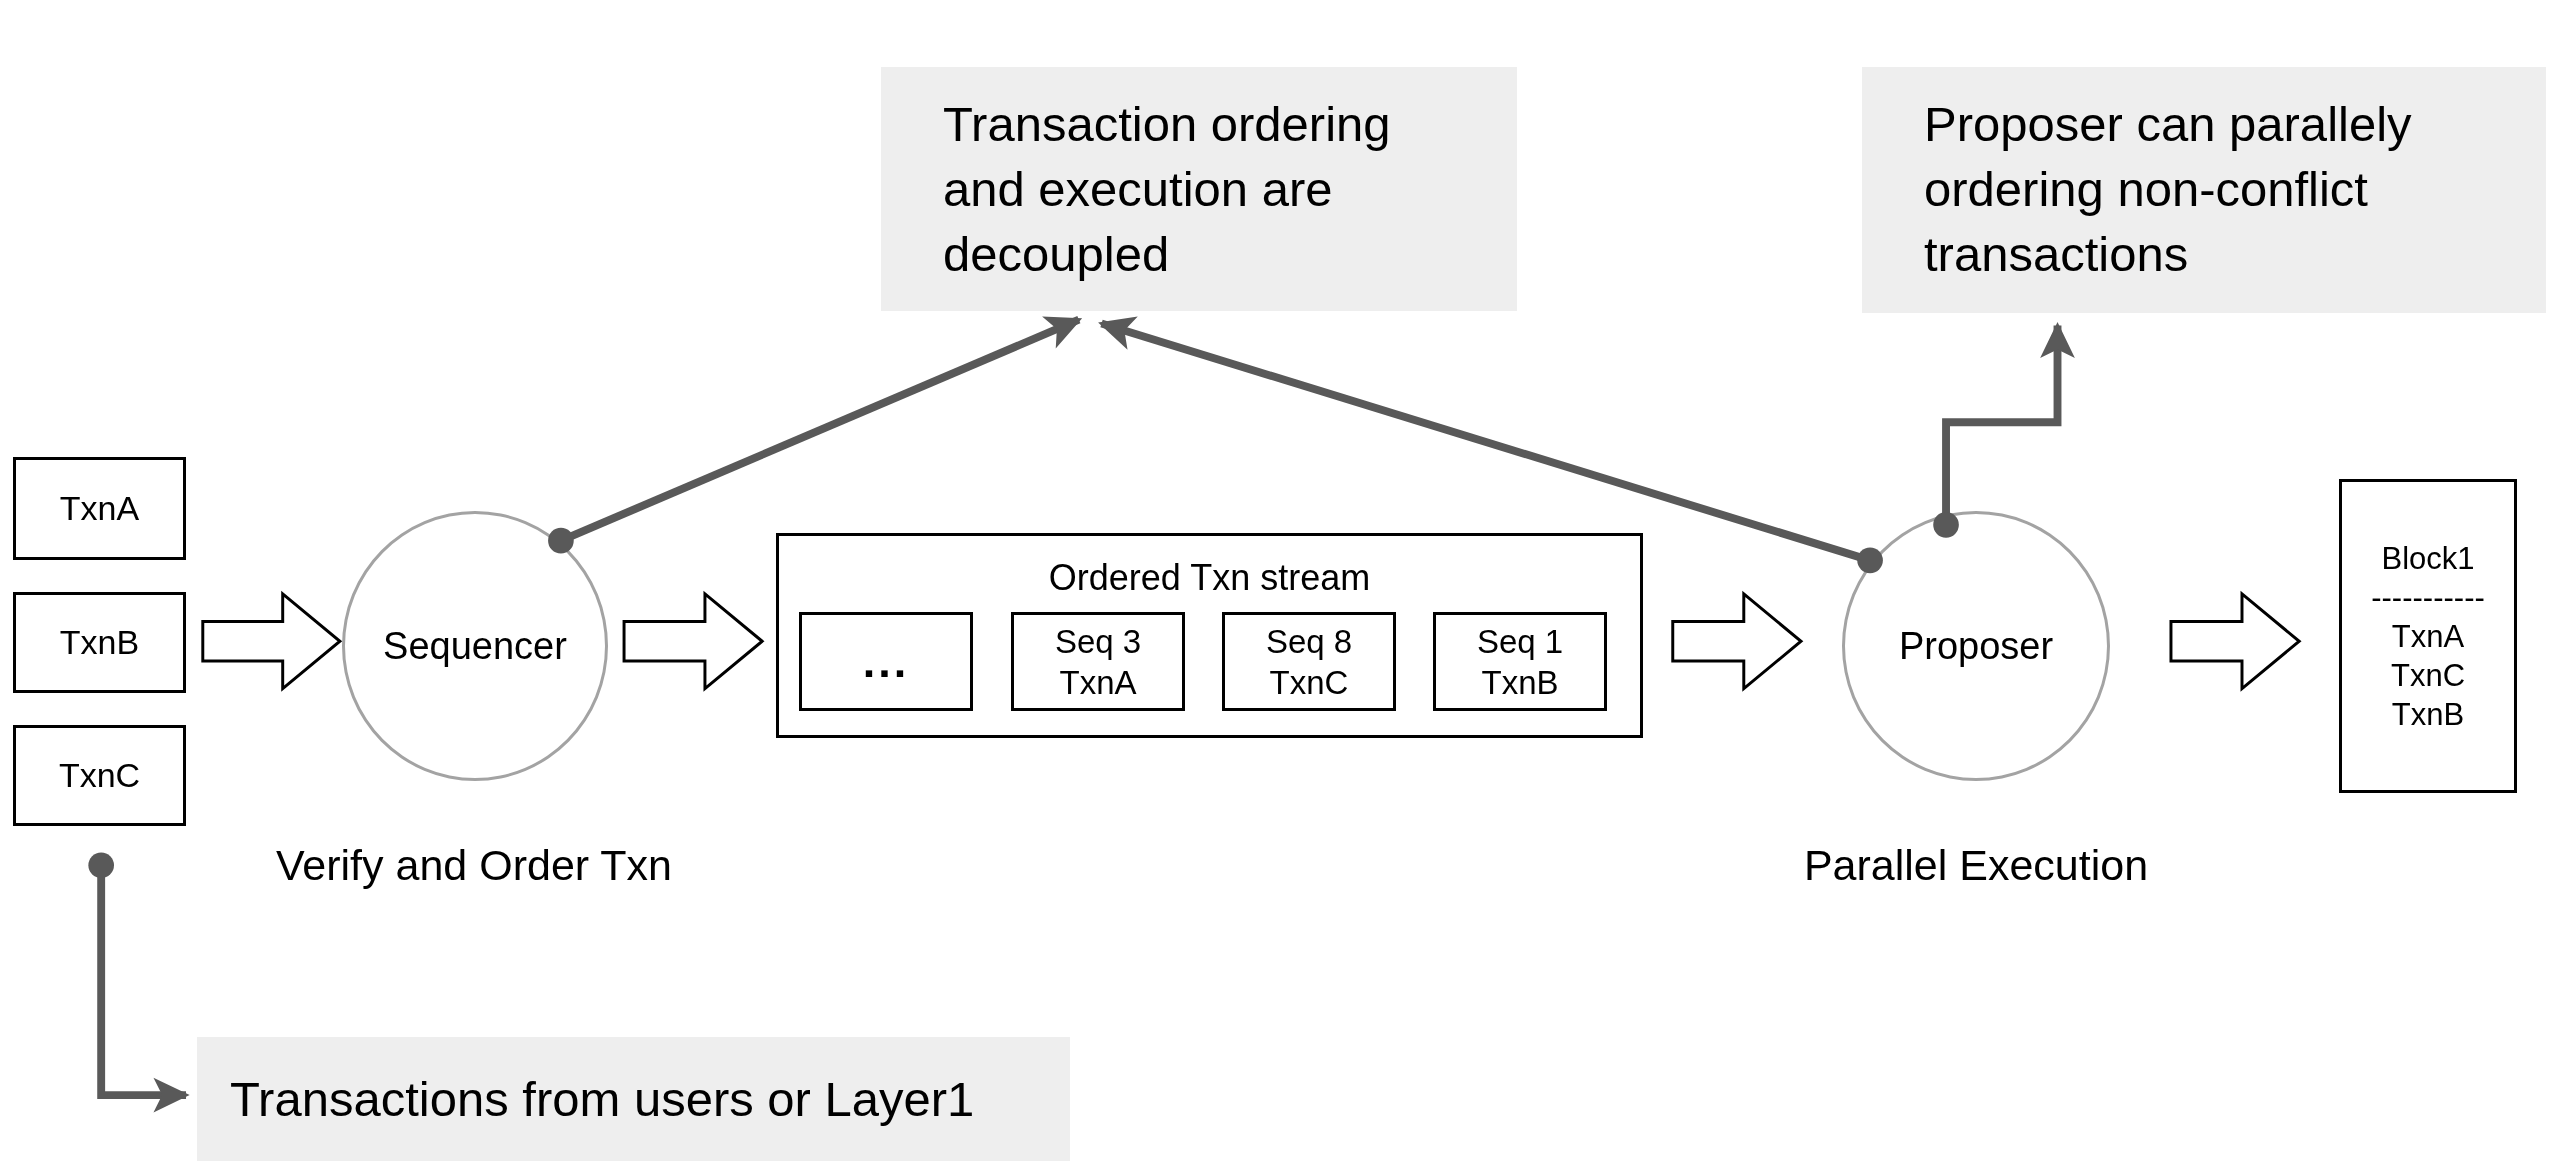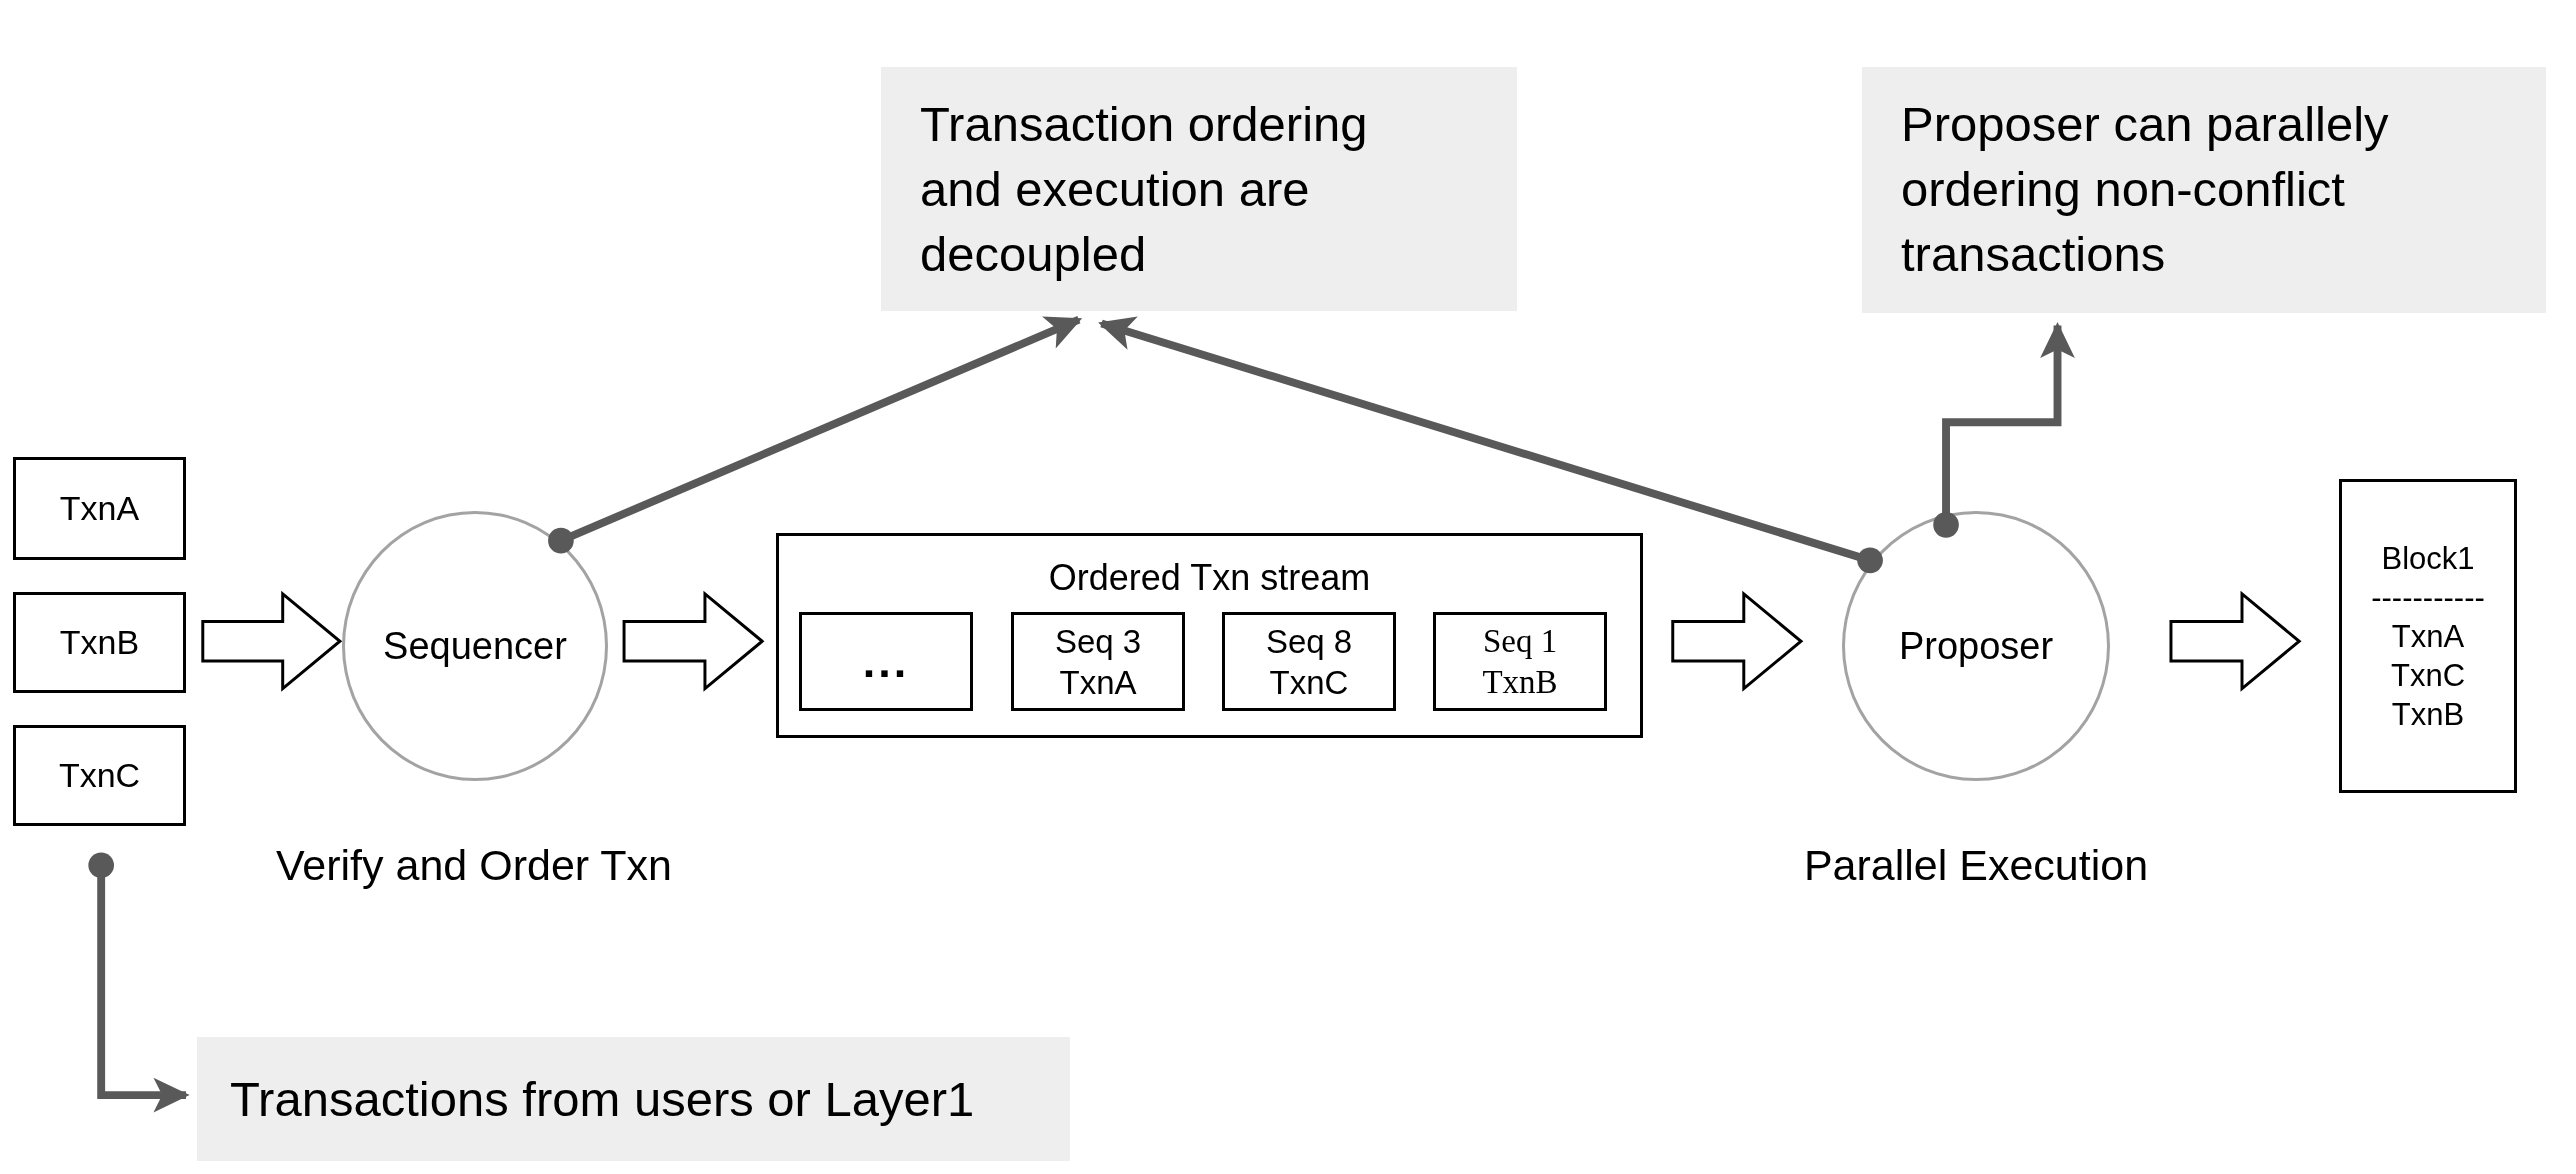--- a/index.html
+++ b/index.html
@@ -15,21 +15,21 @@
   }
   
   .circle-node{
     border:3px solid #a3a3a3;background:#fff;border-radius:50%;
     display:flex;align-items:center;justify-content:center;font-size:38px;
   }
   
   .callout{
     background:#eeeeee;font-size:49px;line-height:65px;
   }
-  .callout .pad{padding:25px 0 0 39px;}
+  .callout .pad{padding:25px 0 0 62px;}
   .caption{font-size:43px;text-align:center;}
   
   .stream-outer{border:3px solid #000;background:#fff;}
   .stream-title{font-size:36px;text-align:center;}
   .seq-box{
     border:3px solid #000;background:#fff;display:flex;flex-direction:column;
     align-items:center;justify-content:center;font-size:33px;line-height:41px;text-align:center;
   }
   .ellipsis-box{font-size:45px;font-weight:bold;letter-spacing:3px;}
   
@@ -64,21 +64,21 @@
   <span>...</span>
 </div>
 <div class="abs seq-box" style="left:1011px;top:612px;width:174px;height:99px;">
   <div>Seq 3</div>
   <div>TxnA</div>
 </div>
 <div class="abs seq-box" style="left:1222px;top:612px;width:174px;height:99px;">
   <div>Seq 8</div>
   <div>TxnC</div>
 </div>
-<div class="abs seq-box" style="left:1433px;top:612px;width:174px;height:99px;font-family:Liberation Serif, serif;">
+<div class="abs seq-box" style="left:1433px;top:612px;width:174px;height:99px;">
   <div>Seq 1</div>
   <div>TxnB</div>
 </div>
 
 <div class="abs circle-node" style="left:1842px;top:511px;width:268px;height:270px;">
   <span>Proposer</span>
 </div>
 <div class="abs caption" style="left:1680px;top:841px;width:592px;">Parallel Execution</div>
 
 <div class="abs block-box" style="left:2339px;top:479px;width:178px;height:314px;">

